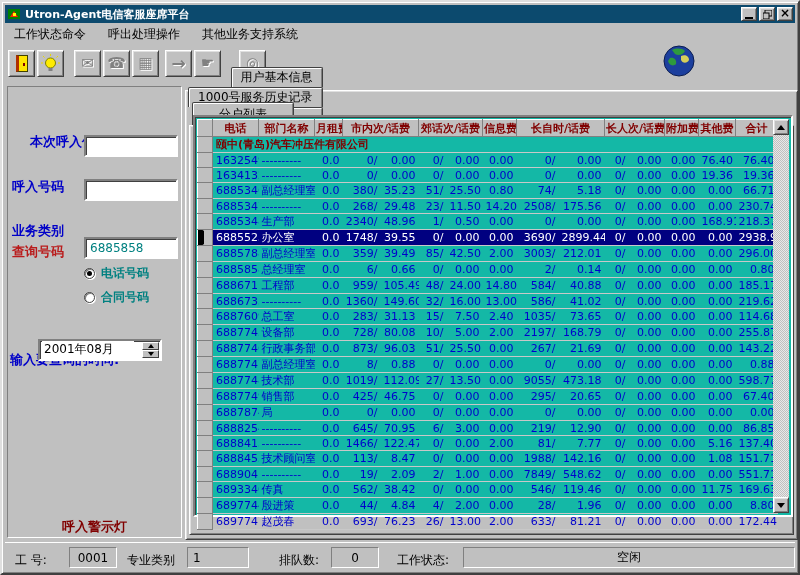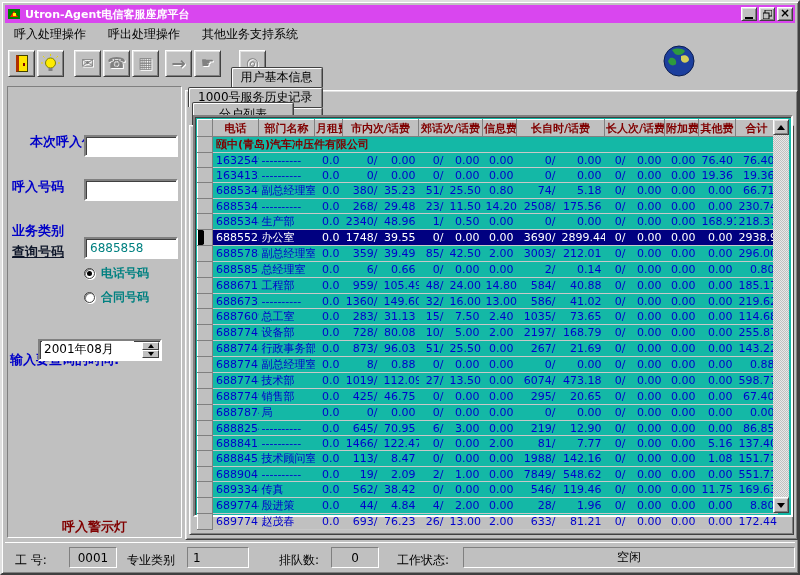--- a/index.html
+++ b/index.html
@@ -2,21 +2,21 @@
 <html><head>
 <meta charset="utf-8">
 <style>
   html,body{margin:0;padding:0;background:#c0c0c0;}
   *{box-sizing:border-box;}
   .win{position:relative;width:800px;height:575px;background:#c0c0c0;overflow:hidden;
        border:2px solid;border-color:#dfdfdf #404040 #404040 #dfdfdf;
        box-shadow:inset 1px 1px 0 #ffffff, inset -1px -1px 0 #808080;
        font-family:"DejaVu Sans",sans-serif;}
   
-  .titlebar{position:absolute;left:3px;top:3px;right:3px;height:18px;background:#d946ef;
+  .titlebar{position:absolute;left:3px;top:3px;right:3px;height:18px;background:#0c4a6e;
             display:flex;align-items:center;padding:0 2px;color:#fff;}
   .title-text{font-size:11px;font-weight:bold;margin-left:4px;white-space:nowrap;}
   .cap-btns{margin-left:auto;display:flex;gap:2px;}
   .cap-btn{width:16px;height:14px;background:#c0c0c0;border:1px solid;border-color:#fff #404040 #404040 #fff;
            box-shadow:inset 1px 1px 0 #dfdfdf,inset -1px -1px 0 #808080;
            display:flex;align-items:center;justify-content:center;color:#000;font-size:10px;line-height:1;}
   .min-glyph{width:8px;height:2px;background:#000;margin-top:7px;}
   .close-glyph{font-weight:bold;font-size:12px;margin-top:-2px;}
   
   .menubar{position:absolute;left:3px;top:22px;right:3px;height:20px;display:flex;align-items:center;font-size:12px;color:#000;}
@@ -29,21 +29,21 @@
   .gap-m{margin-left:8px;} .gap-s{margin-left:4px;} .gap-l{margin-left:16px;}
   .glyph{font-size:15px;color:#404040;line-height:1;}
   .tb-btn.disabled .glyph{color:#808080;text-shadow:1px 1px 0 #ffffff;}
   .ic-door{width:12px;height:17px;background:#ffe400;border:1px solid #404000;border-left:3px solid #b03000;position:relative;}
   .ic-door::after{content:"";position:absolute;right:2px;top:7px;width:2px;height:3px;background:#800000;}
   .globe{position:absolute;left:660px;top:42px;width:34px;height:34px;}
   
   .left-panel{position:absolute;left:5px;top:84px;width:175px;height:452px;
               border:1px solid;border-color:#808080 #ffffff #ffffff #808080;}
   .lbl{position:absolute;font-size:12px;font-weight:bold;white-space:nowrap;}
-  .blue{color:#0000c8;margin-top:36px;} .teal{color:#0f172a;text-decoration:underline;}
+  .blue{color:#0000c8;margin-top:36px;} .teal{color:#b91c1c;}
   .win-input{position:absolute;height:22px;width:94px;left:76px;background:#fff;
              border:2px solid;border-color:#808080 #ffffff #ffffff #808080;
              box-shadow:inset 1px 1px 0 #404040;font-family:"DejaVu Sans",sans-serif;
              font-size:12px;padding:1px 4px;outline:none;}
   .radio-row{position:absolute;left:76px;display:flex;align-items:center;gap:6px;}
   .radio{width:11px;height:11px;border-radius:50%;background:#fff;border:1px solid #404040;
          box-shadow:inset 1px 1px 0 #808080,1px 1px 0 #fff;flex:none;}
   .radio.checked::after{content:"";display:block;width:5px;height:5px;border-radius:50%;background:#000;margin:2px auto;}
   .radio-lbl{font-size:12px;font-weight:bold;color:#008080;}
   .spinner{position:absolute;left:30px;top:252px;width:124px;height:22px;background:#fff;
@@ -129,21 +129,21 @@
             <rect x="0" y="3" width="6" height="6" fill="#c0c0c0" stroke="#000"></rect>
           </svg>
         </span>
       <span class="cap-btn">
           <span class="close-glyph">×</span>
         </span>
     </span>
   </div>
 
   <div class="menubar">
-      <span class="menu-item">呼入处理操作</span>
+      <span class="menu-item">工作状态命令</span>
       <span class="menu-item">呼出处理操作</span>
       <span class="menu-item">其他业务支持系统</span>
     </div>
 
   <div class="toolbar">
       <div class="tb-btn">
         <span class="ic-door"></span>
       </div>
       <div class="tb-btn">
         <svg width="19" height="19" viewBox="0 0 19 19">
@@ -539,21 +539,21 @@
           <tr>
             <td class="sel"></td>
             <td>6887748</td>
             <td>技术部</td>
             <td class="num">0.0</td>
             <td class="num">1019/</td>
             <td class="num">112.09</td>
             <td class="num">27/</td>
             <td class="num">13.50</td>
             <td class="num">0.00</td>
-            <td class="num">6074/</td>
+            <td class="num">9055/</td>
             <td class="num">473.18</td>
             <td class="num">0/</td>
             <td class="num">0.00</td>
             <td class="num">0.00</td>
             <td class="num">0.00</td>
             <td class="num">598.77</td>
           </tr>
           <tr>
             <td class="sel"></td>
             <td>6887749</td>

